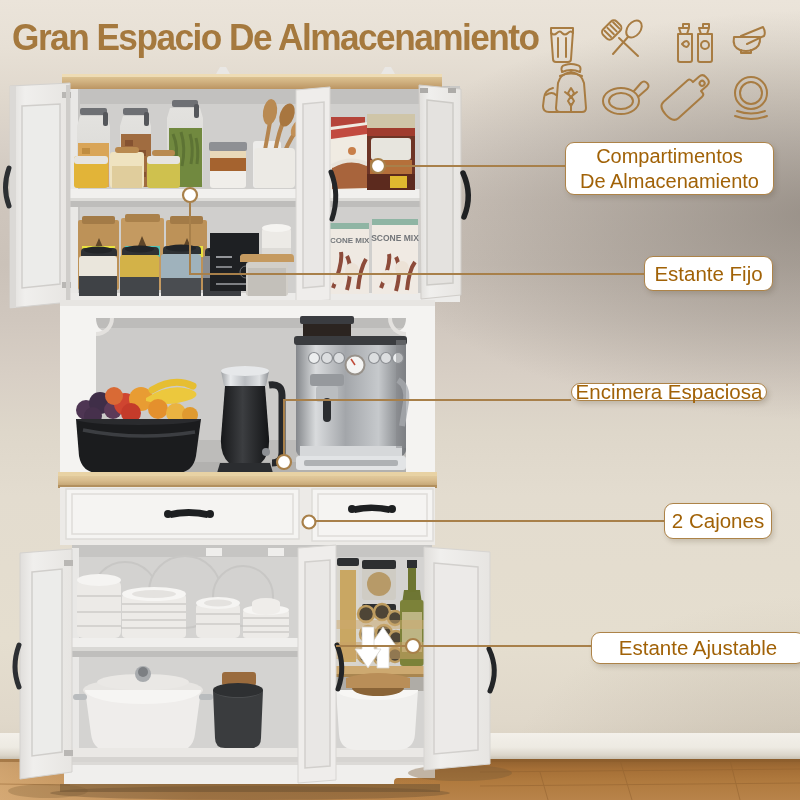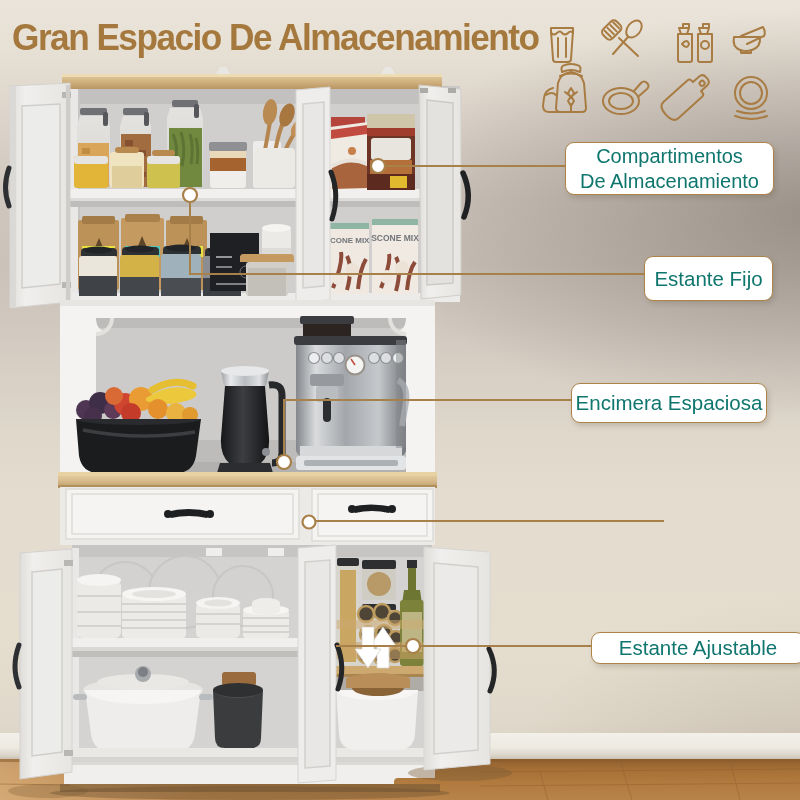--- a/index.html
+++ b/index.html
@@ -6,21 +6,21 @@
 #page{position:relative;width:800px;height:800px;overflow:hidden;font-family:"Liberation Sans",sans-serif;}
 .wall{position:absolute;left:0;top:0;width:800px;height:800px;
 background:
 radial-gradient(ellipse 560px 250px at 820px 215px, rgba(121,113,105,0.62), rgba(121,113,105,0.0) 82%),
 radial-gradient(ellipse 420px 260px at 820px 790px, rgba(160,148,130,0.35), rgba(160,148,130,0.0) 75%),
 linear-gradient(180deg,#ebe4da 0%,#e7e0d5 6%,#e0d8cd 12%,#d8d0c7 18%,#cfc6bd 25%,#cbc2b9 33%,#d0c7be 40%,#d8cfc5 47%,#ded7ca 54%,#e3dccf 62%,#e5decf 80%,#e0d8ca 90%,#d8d0c1 96%);}
 .floor{position:absolute;left:0;top:759px;width:800px;height:41px;
 background:linear-gradient(90deg,rgba(225,185,135,0.70) 0%,rgba(200,150,95,0.30) 25%,rgba(0,0,0,0) 55%),
 linear-gradient(180deg,#8e5f2e 0%,#a56f36 25%,#b07a3e 55%,#b8834a 100%);}
 .title{position:absolute;left:12px;top:17px;font-size:37px;font-weight:bold;color:#a5793e;letter-spacing:-1.6px;white-space:nowrap;transform:scaleX(0.952);transform-origin:left top;}
-.lbl{position:absolute;background:#fff;border:1.8px solid #ad8348;box-shadow:2px 3px 5px rgba(95,80,60,0.22);border-radius:9px;color:#0f766e;
+.lbl{position:absolute;background:#fff;border:1.8px solid #ad8348;box-shadow:2px 3px 5px rgba(95,80,60,0.22);border-radius:9px;color:#a16207;
 display:flex;align-items:center;justify-content:center;text-align:center;box-sizing:border-box;}
 </style>
 </head>
 <body>
 <div id="page">
 
 <div class="wall"></div>
 
 <div style="position:absolute;left:0;top:733px;width:800px;height:26px;background:linear-gradient(180deg,#f3f0ea 0%,#edeae2 55%,#dcd6ca 85%,#c9c2b4 100%);"></div>
 
@@ -645,19 +645,20 @@
 
 <g>
 <circle cx="751" cy="93" r="16"></circle>
 <circle cx="751" cy="93" r="11"></circle>
 <path d="M737 111 q14 5 28 0 M735 116 q16 6 32 0"></path>
 </g>
 </svg>
 
 <div class="lbl" style="left:565px;top:142px;width:209px;height:53px;font-size:20px;line-height:25px;">Compartimentos<br>De Almacenamiento</div>
 
-<div class="lbl" style="left:644px;top:256px;width:129px;height:45px;font-size:20.5px;">Estante Fijo</div>
-
-<div class="lbl" style="left:571px;top:383px;width:196px;height:40px;font-size:20.5px;">Encimera Espaciosa</div>
-
+<div class="lbl" style="left:644px;top:256px;width:129px;height:35px;font-size:20.5px;">Estante Fijo</div>
+
+<div class="lbl" style="left:571px;top:383px;width:196px;height:18px;font-size:20.5px;">Encimera Espaciosa</div>
+
+<div class="lbl" style="left:664px;top:503px;width:108px;height:36px;font-size:20.5px;">2 Cajones</div>
 
 <div class="lbl" style="left:591px;top:632px;width:214px;height:32px;font-size:20.5px;">Estante Ajustable</div>
 </div>
 
 </body></html>

